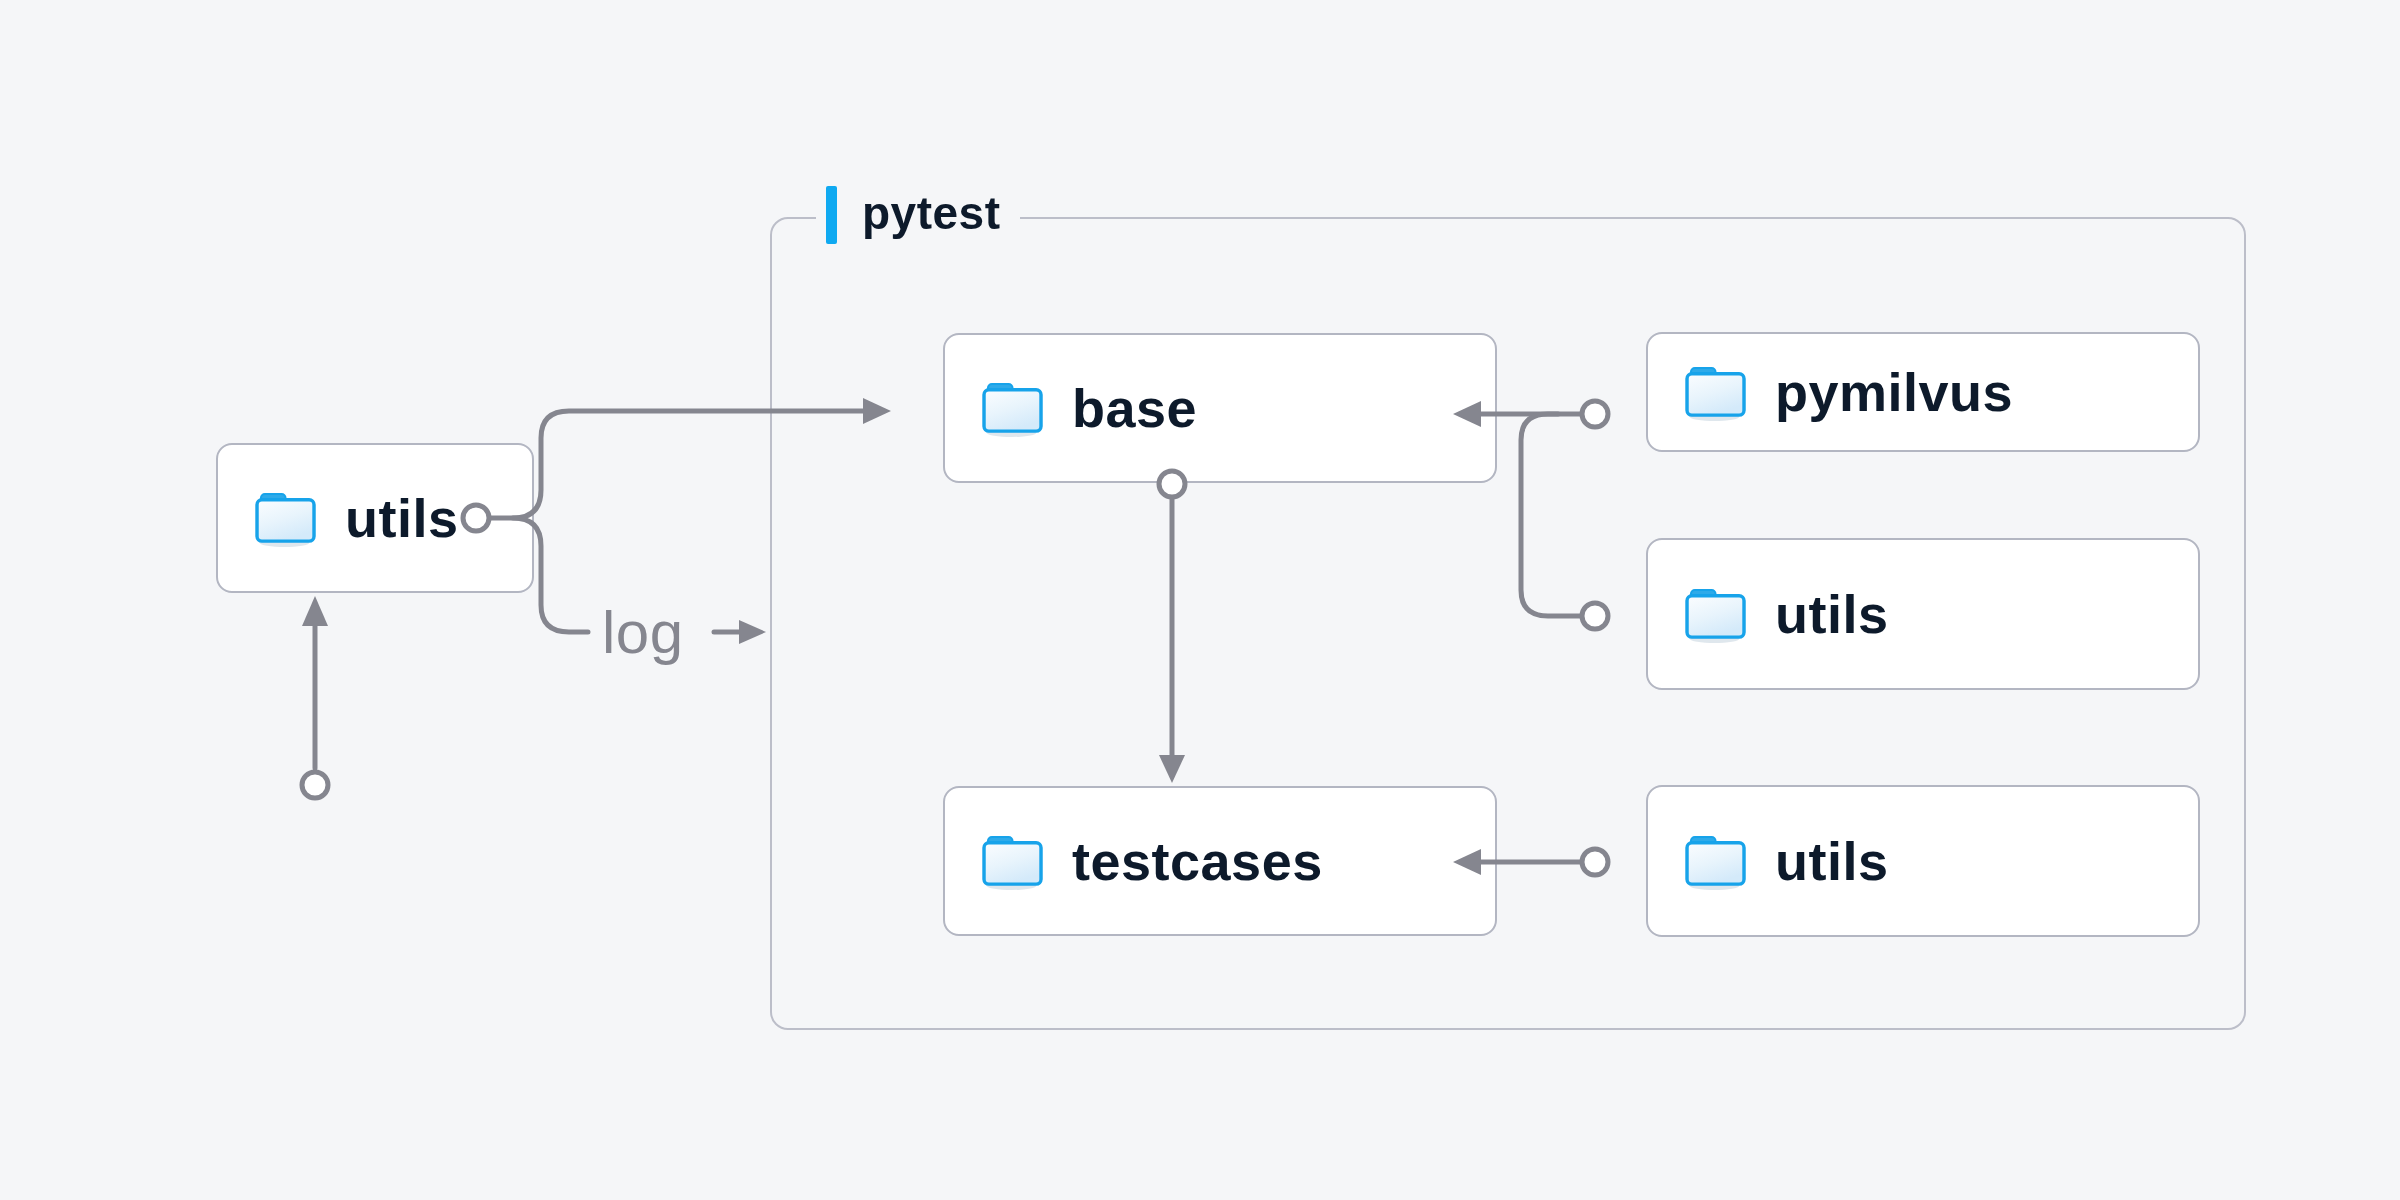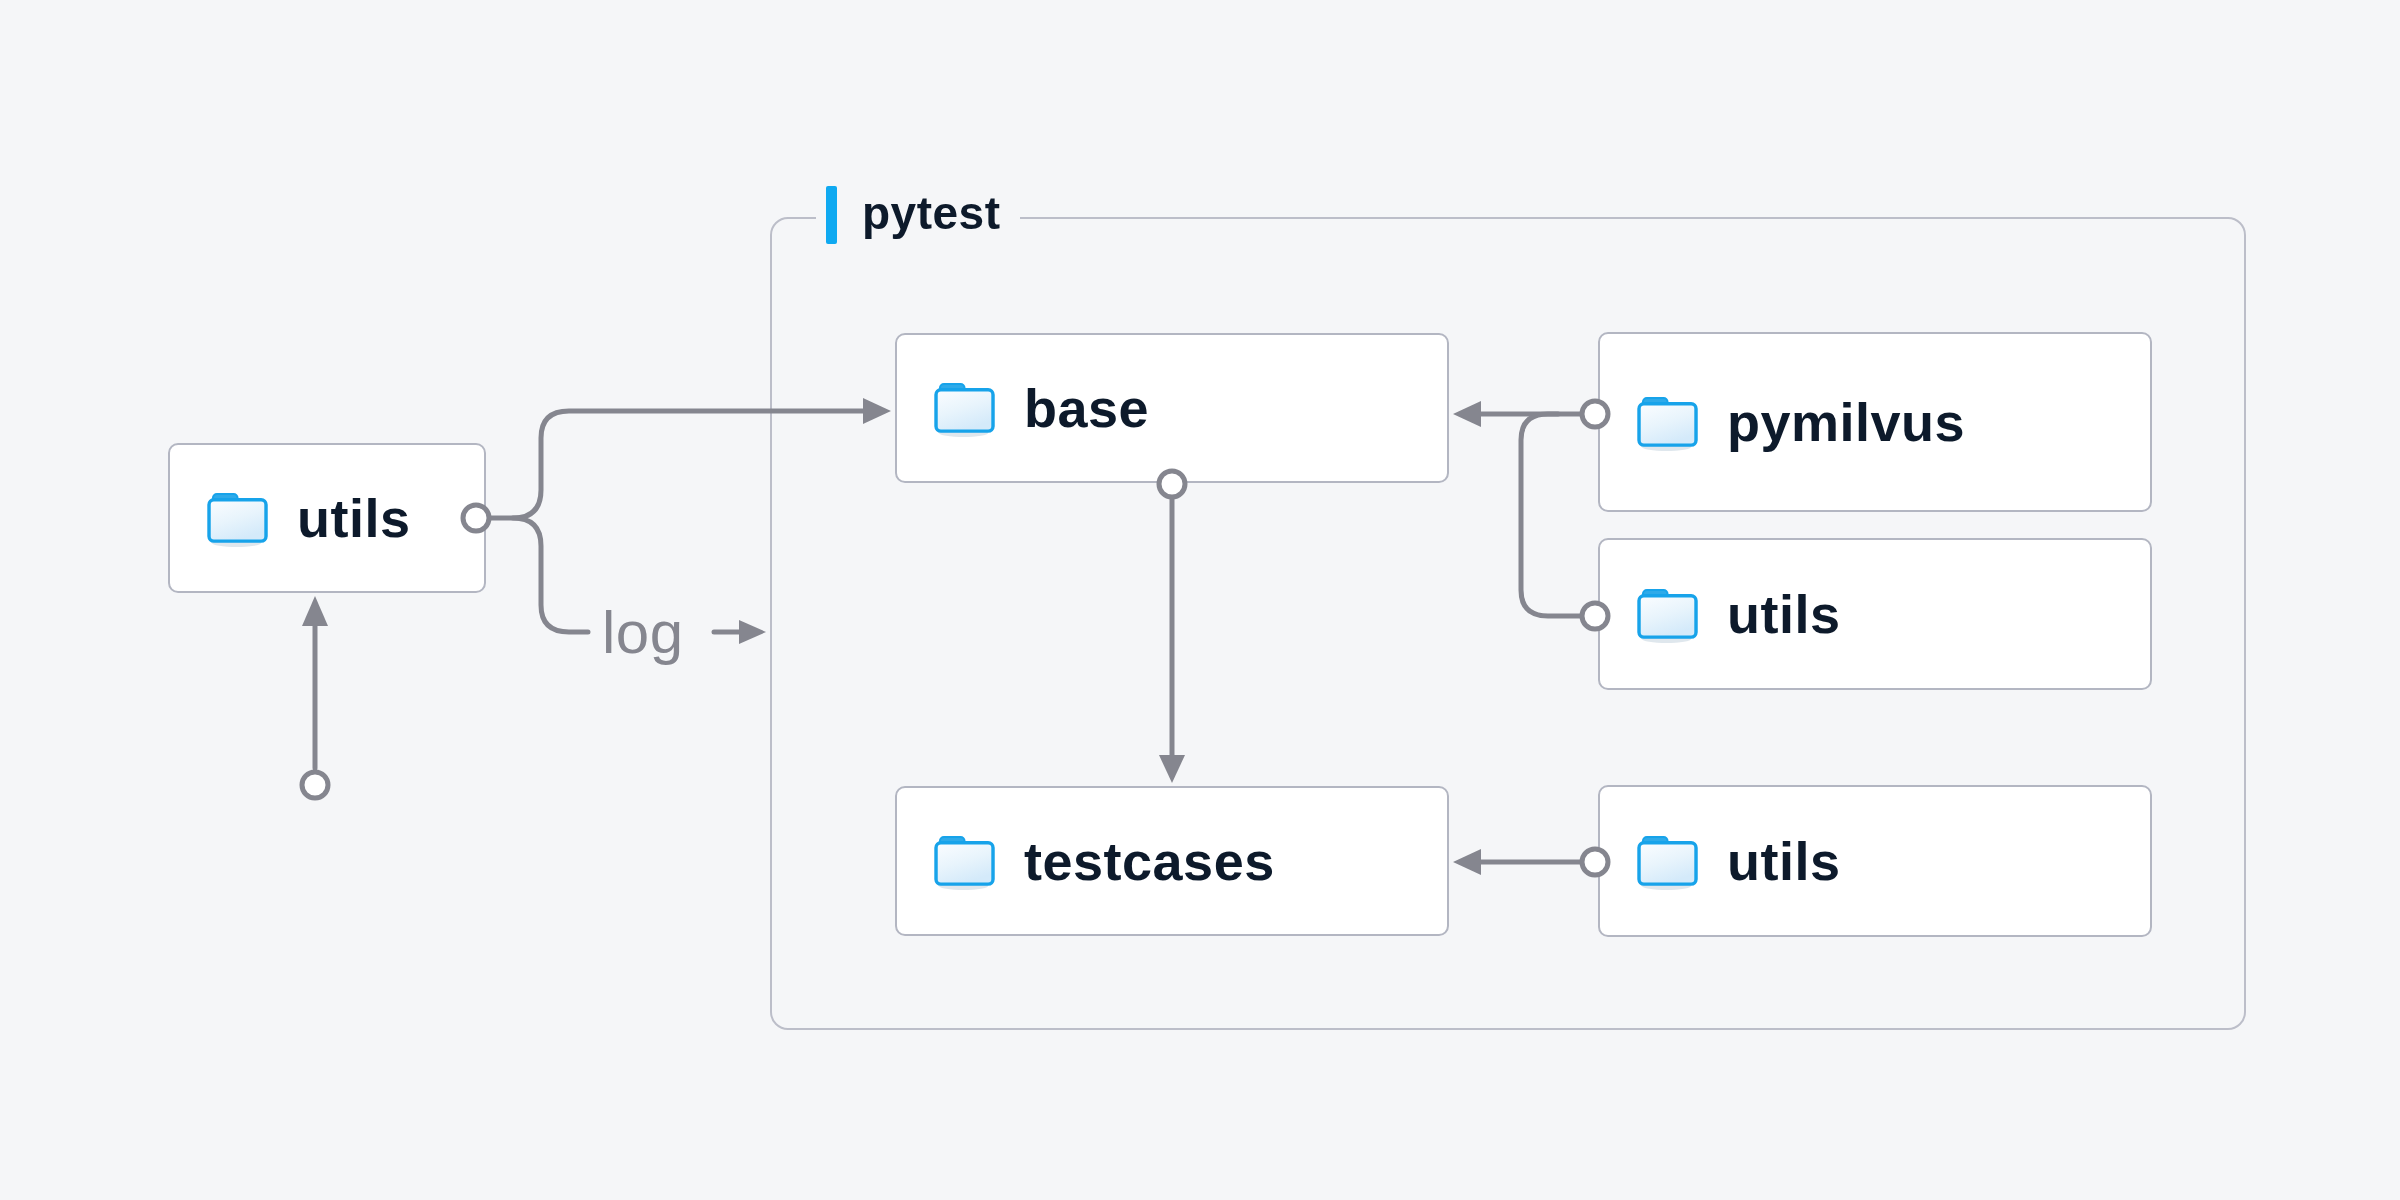--- a/index.html
+++ b/index.html
@@ -45,24 +45,25 @@
     margin-right:25px;
   }
   .pytest-label .lbl{
     font-size:46px;font-weight:700;color:var(--text-dark);
     letter-spacing:0.5px;
   }
   .node{
     position:absolute;
     background:var(--node-fill);
     border:2.5px solid var(--node-border);
-    border-radius:10px;
+    border-radius:16px;
     display:flex;align-items:center;
     padding-left:37px;
     z-index:2;
+    margin-left:48px;
   }
   .node .folder{
     width:63px;height:57px;
     margin-right:27px;
     flex:0 0 auto;
   }
   .node .node-label{
     font-size:54px;font-weight:700;color:var(--text-dark);
     letter-spacing:0.5px;
     white-space:nowrap;
@@ -113,21 +114,21 @@
   </div>
 
 
   <div class="node" style="left:895px;top:333px;width:554px;height:150px;">
     <svg class="folder" viewBox="0 0 64 58">
         <use href="#folder-shape"></use>
       </svg>
     <span class="node-label">base</span>
   </div>
 
-  <div class="node" style="left:1598px;top:332px;width:554px;height:180px;">
+  <div class="node" style="left:1598px;top:332px;width:554px;height:120px;">
     <svg class="folder" viewBox="0 0 64 58">
         <use href="#folder-shape"></use>
       </svg>
     <span class="node-label">pymilvus</span>
   </div>
 
   <div class="node" style="left:1598px;top:538px;width:554px;height:152px;">
     <svg class="folder" viewBox="0 0 64 58">
         <use href="#folder-shape"></use>
       </svg>

